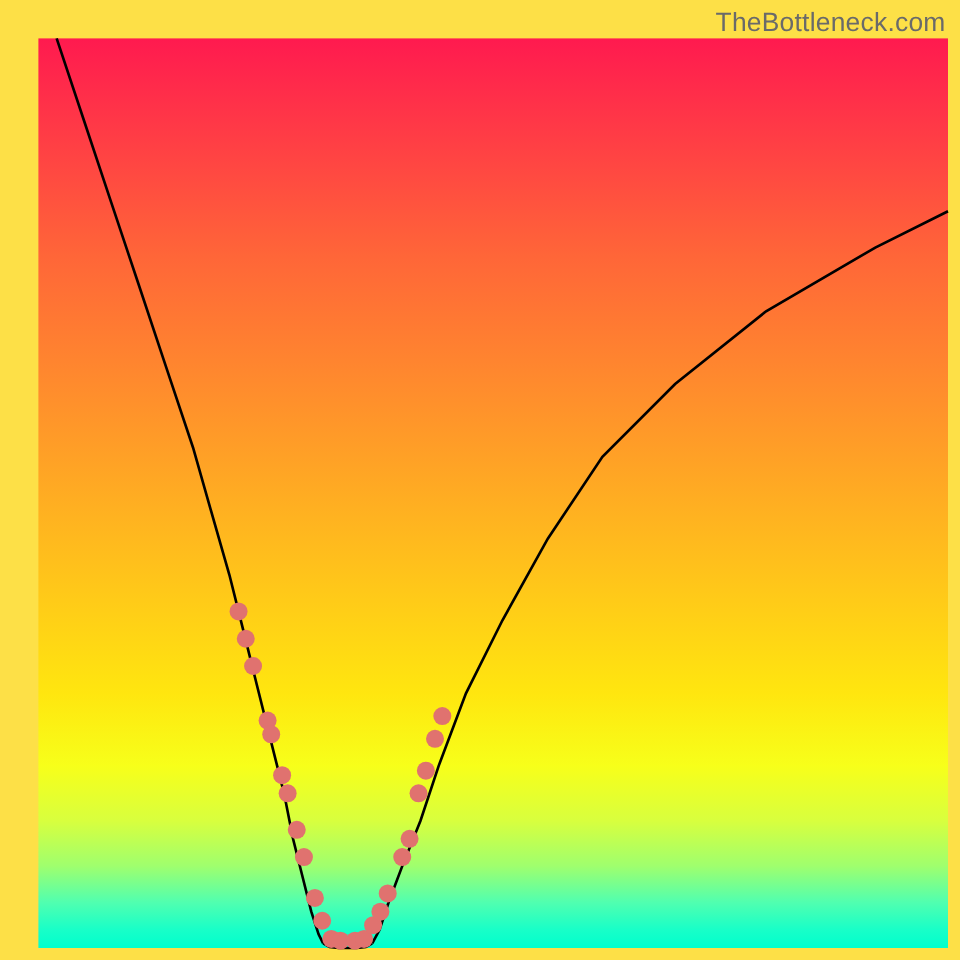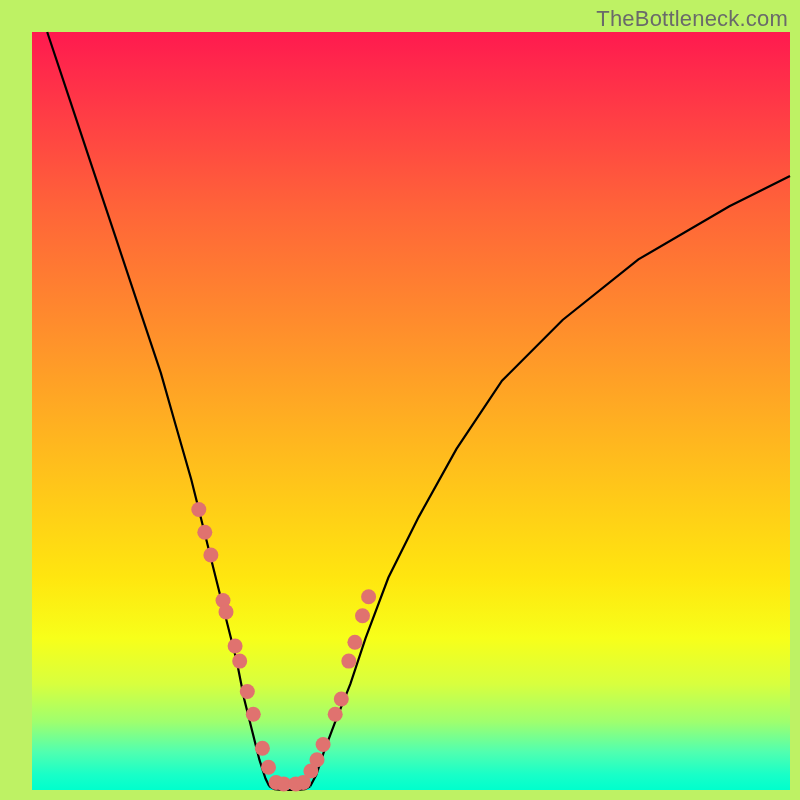--- a/index.html
+++ b/index.html
@@ -10,21 +10,21 @@
     overflow: hidden;
     background: #000;
     font-family: Arial, Helvetica, sans-serif;
   }
   .frame {
     position: absolute;
     left: 0;
     top: 0;
     width: 800px;
     height: 800px;
-    background: #bef264;
+    background: #fde047;
     text-align: right;
   }
   .plot-area {
     position: absolute;
     left: 32px;
     top: 32px;
     width: 758px;
     height: 758px;
     background: linear-gradient(to bottom,
       #ff1a4f 0%,

